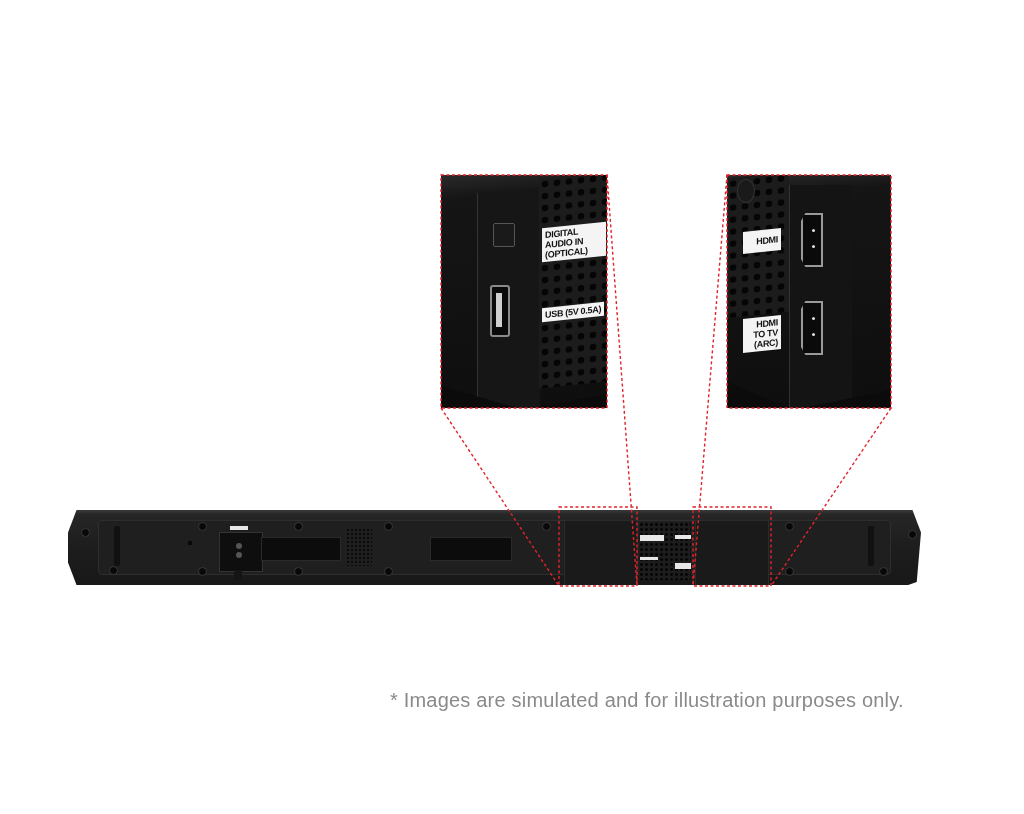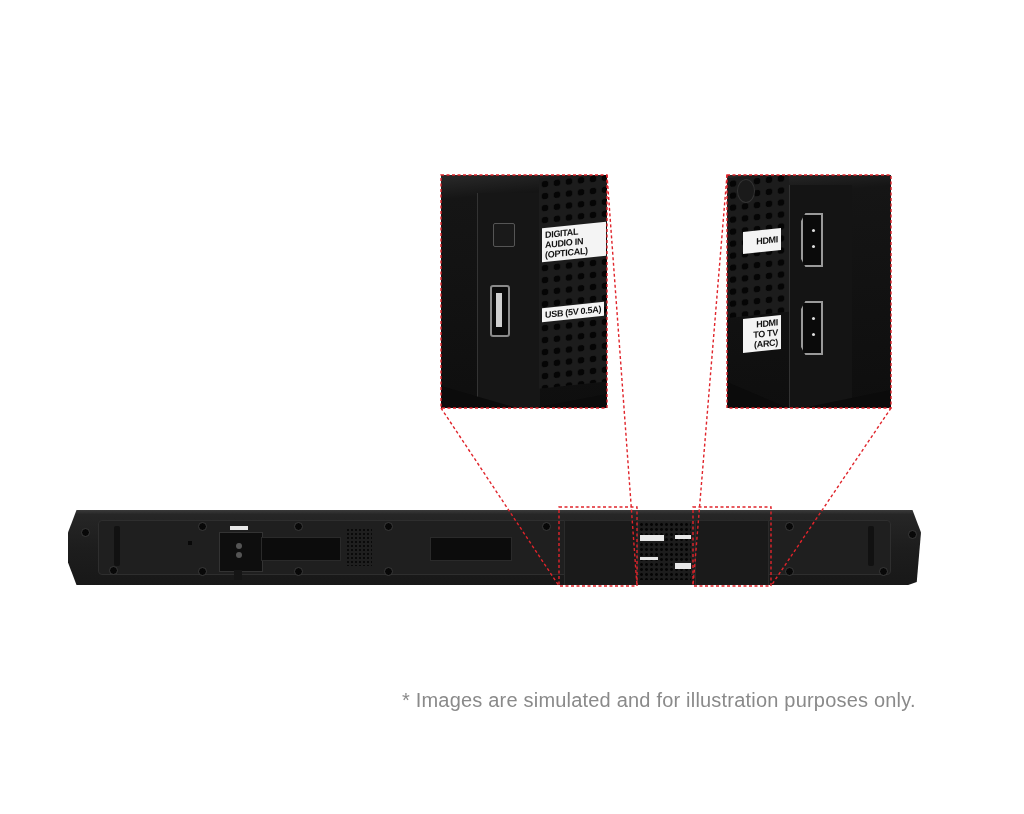--- a/index.html
+++ b/index.html
@@ -62,21 +62,21 @@
     .mic-grid {
       position: absolute;
       background-image: radial-gradient(#0a0a0a 40%, transparent 45%);
       background-size: 4px 4px;
     }
     .recess { position: absolute; background: #1a1a1a; border: 1px solid #2a2a2a; }
     .side-rail { position: absolute; background: #111; border-radius: 2px; }
     .disclaimer {
       position: absolute; left: 390px; top: 689px; width: 580px;
       font-family: "Liberation Sans", sans-serif; font-size: 20px; color: #8a8a8a;
-      letter-spacing: 0.2px; white-space: nowrap; margin-left: 12px;
+      letter-spacing: 0.2px; white-space: nowrap;
     }
   </style>
 </head>
 <body>
 
 <div class="detail detail-left">
   <div class="panel-bevel" style="left:36px; top:18px; width:62px; height:215px; background:#161616;"></div>
   <div class="grille" style="left:98px; top:0; width:70px; height:210px; transform:skewY(-6deg);"></div>
   <div class="port-optical" style="left:52px; top:48px; width:20px; height:22px;"></div>
   <div class="port-usb" style="left:49px; top:110px; width:16px; height:48px;">

